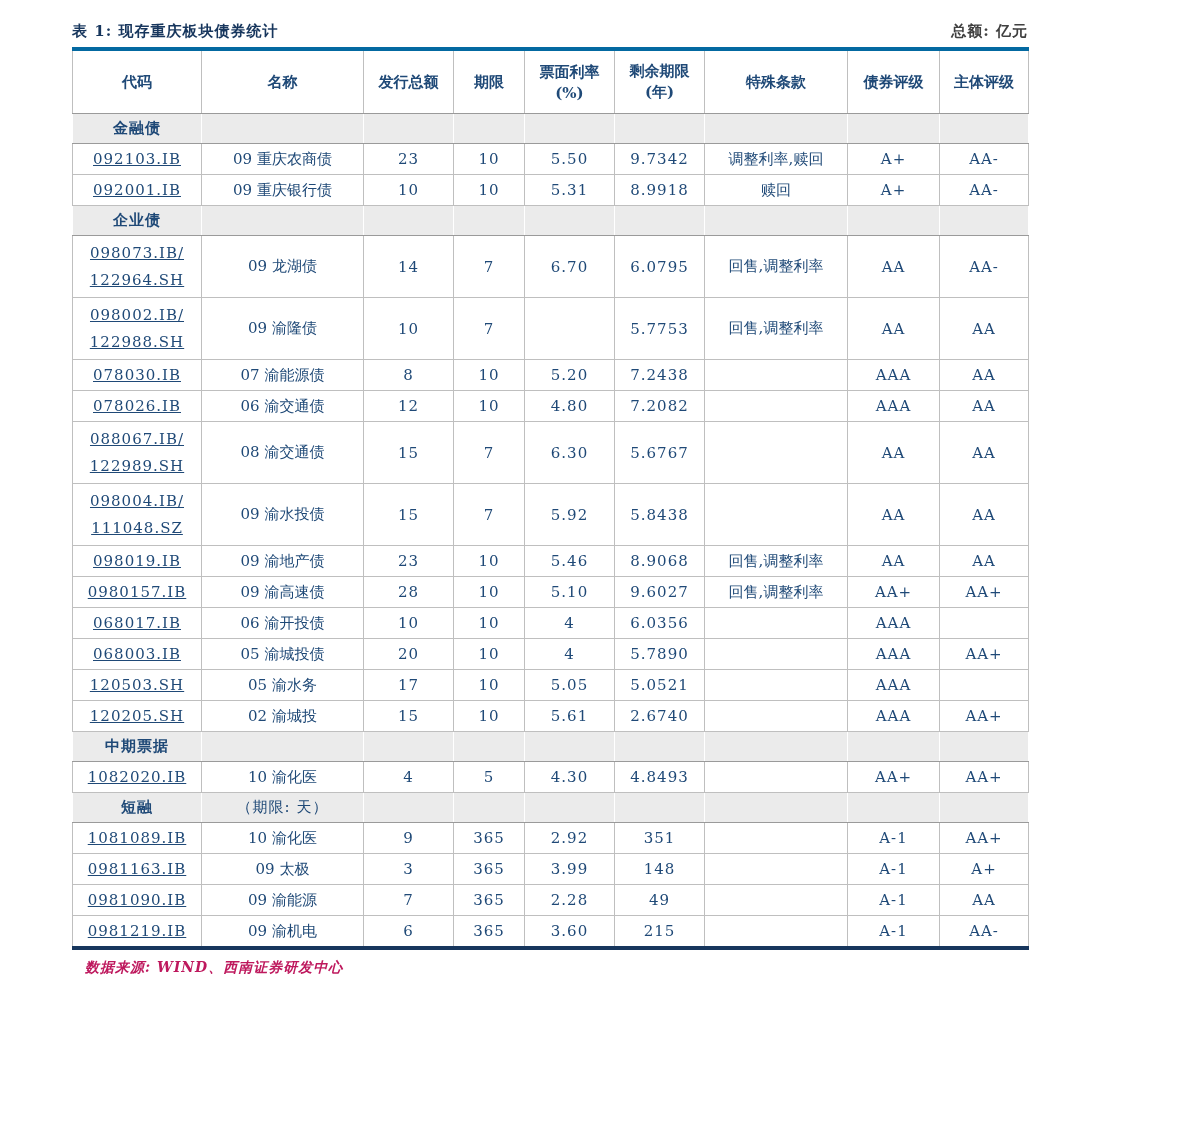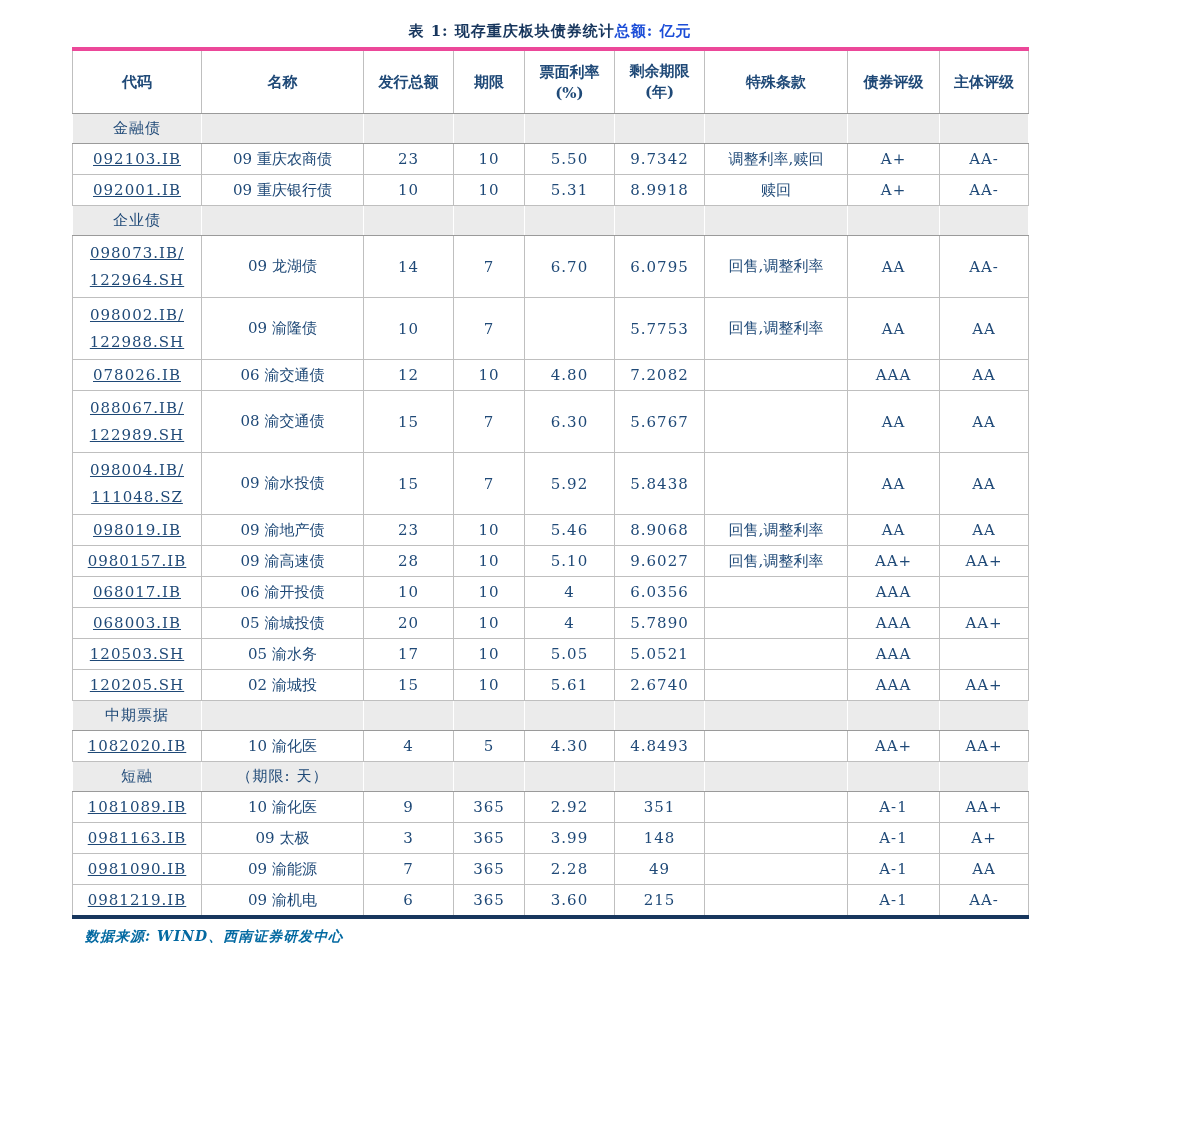--- a/index.html
+++ b/index.html
@@ -10,43 +10,43 @@
   }
   .page {
     position: relative;
     width: 1191px;
     height: 1141px;
     background: #ffffff;
     overflow: hidden;
   }
   .titlebar {
     display: flex;
-    justify-content: center;
+    justify-content: space-between;
     align-items: flex-end;
     margin: 22px 0 6px 72px;
     width: 956px;
   }
   .table-title {
     font-size: 15px;
     font-weight: bold;
     color: #17365D;
     letter-spacing: 1px;
   }
   .unit-label {
     font-size: 15px;
     font-weight: bold;
-    color: #1d4ed8;
+    color: #404040;
     letter-spacing: 1px;
   }
   table.bonds {
     margin-left: 72px;
     width: 956px;
     border-collapse: collapse;
     table-layout: fixed;
-    border-top: 4px solid #ec4899;
+    border-top: 4px solid #0369a1;
     border-bottom: 4px solid #17365D;
   }
   table.bonds td, table.bonds th {
     border: 1px solid #BFBFBF;
     padding: 0 2px;
     text-align: center;
     vertical-align: middle;
     color: #1F4977;
     font-size: 15px;
     overflow: hidden;
@@ -62,32 +62,32 @@
   }
   .hdr-line2 { margin-top: 2px; }
   tr.sec td {
     background: #EBEBEB;
     height: 29px;
     border-left-color: #ffffff;
     border-right-color: #ffffff;
     border-top: 1px solid #9a9a9a;
     border-bottom: 1px solid #9a9a9a;
   }
-  tr.sec td.sec-label { font-weight: normal; letter-spacing: 1px; margin-top: 47px; }
+  tr.sec td.sec-label { font-weight: bold; letter-spacing: 1px; margin-top: 47px; }
   tr.sec td.sec-note  { font-weight: normal; letter-spacing: 1px; }
   tr.datarow td { height: 30px; background: #ffffff; }
   tr.datarow.tall td { height: 61px; }
   .code-line { line-height: 27px; letter-spacing: 1px; text-decoration: underline; }
   td.num { letter-spacing: 1px; }
   .source-note {
     margin: 9px 0 0 85px;
     font-size: 14px;
     font-weight: bold;
     font-style: italic;
-    color: #0369a1;
+    color: #be185d;
     letter-spacing: 1px;
   }
 </style>
 </head>
 <body>
 
 <div class="page">
 
   <div class="titlebar">
     <span class="table-title">表 1: 现存重庆板块债券统计</span>
@@ -211,20 +211,33 @@
           <td class="num">10</td>
           <td class="num">7</td>
           <td class="num"></td>
           <td class="num">5.7753</td>
           <td>回售,调整利率</td>
           <td class="num">AA</td>
           <td class="num">AA</td>
         </tr>
         <tr class="datarow">
           <td class="num">
+            <div class="code-line">078030.IB</div>
+          </td>
+          <td>07 渝能源债</td>
+          <td class="num">8</td>
+          <td class="num">10</td>
+          <td class="num">5.20</td>
+          <td class="num">7.2438</td>
+          <td></td>
+          <td class="num">AAA</td>
+          <td class="num">AA</td>
+        </tr>
+        <tr class="datarow">
+          <td class="num">
             <div class="code-line">078026.IB</div>
           </td>
           <td>06 渝交通债</td>
           <td class="num">12</td>
           <td class="num">10</td>
           <td class="num">4.80</td>
           <td class="num">7.2082</td>
           <td></td>
           <td class="num">AAA</td>
           <td class="num">AA</td>

